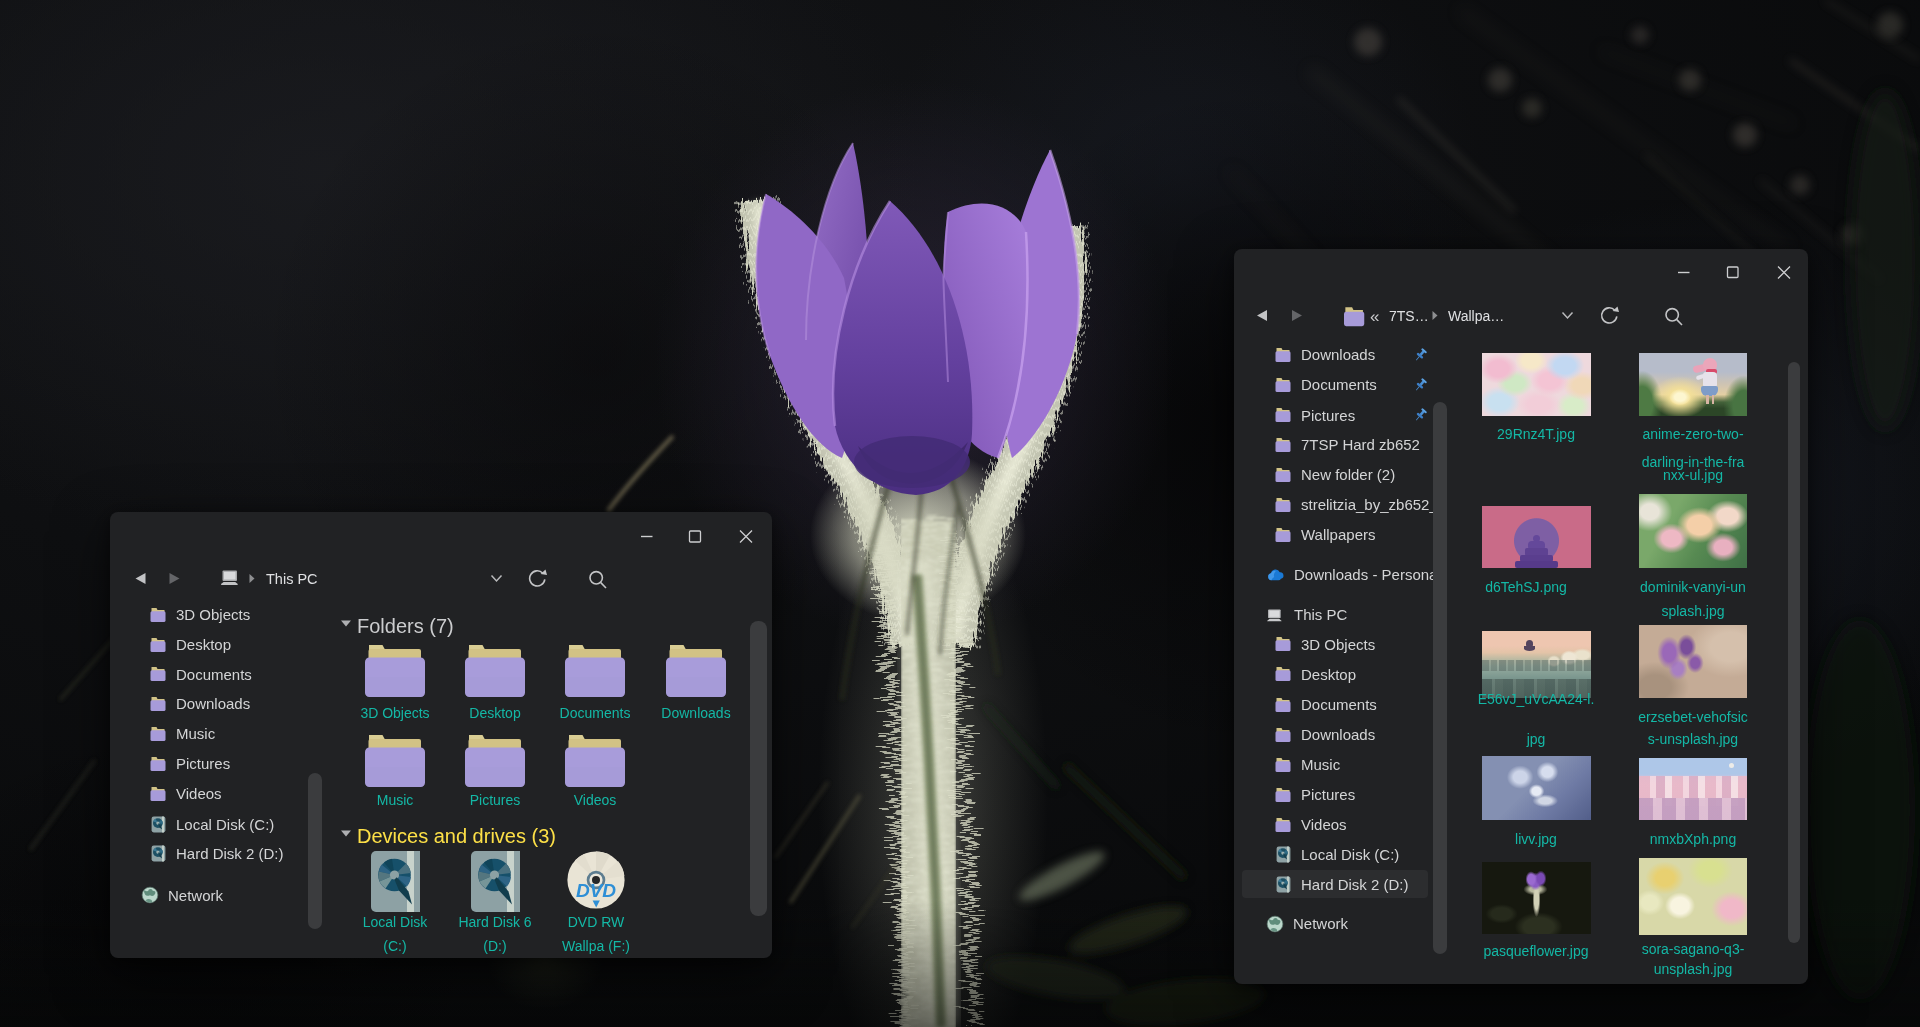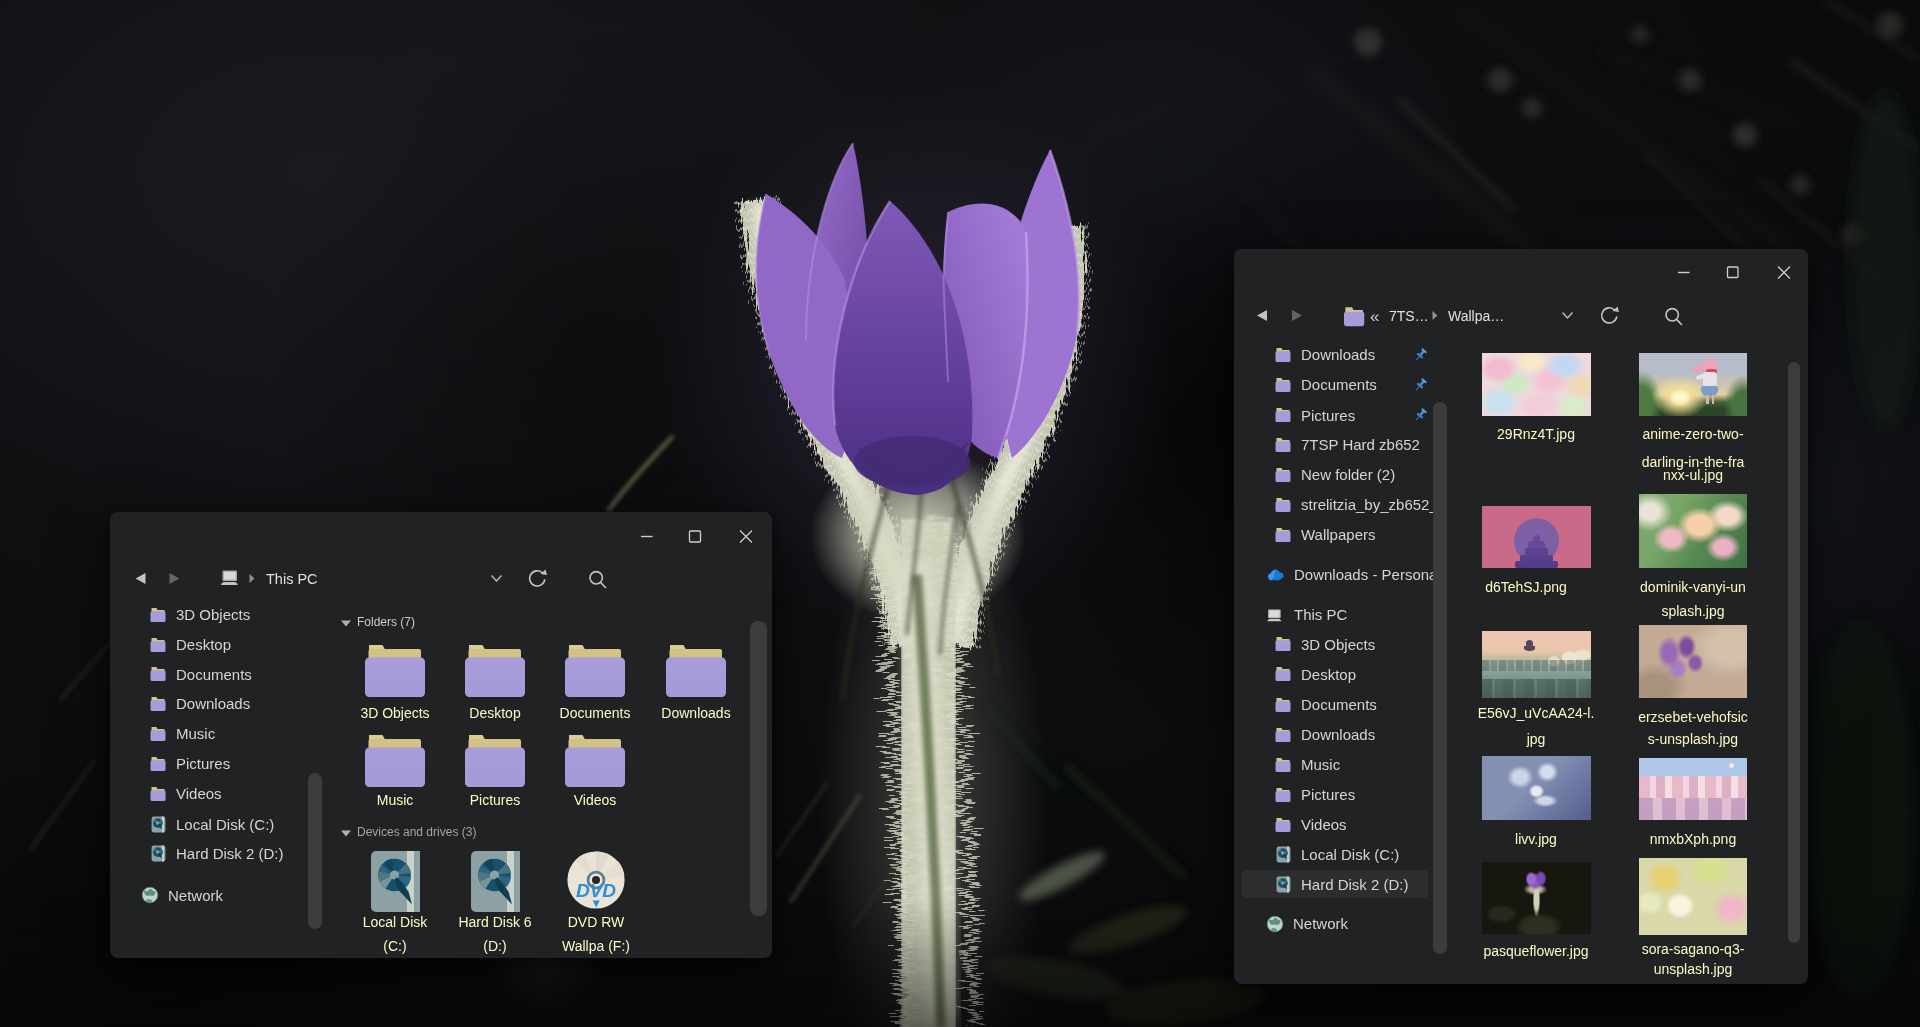--- a/index.html
+++ b/index.html
@@ -1,23 +1,23 @@
 <!DOCTYPE html>
 <html><head><meta charset="utf-8">
 <style>
 *{margin:0;padding:0;box-sizing:border-box}
 html,body{width:1920px;height:1027px;overflow:hidden;background:#0c0d0f;font-family:"Liberation Sans",sans-serif}
 #wall{position:absolute;left:0;top:0}
 .win{position:absolute;background:#212224;border-radius:8px;box-shadow:0 18px 55px rgba(0,0,0,.55),0 4px 16px rgba(0,0,0,.45);color:#d8d9da}
 .abs{position:absolute}
-.txt{position:absolute;white-space:nowrap;font-size:12px;color:#d6d7d8}
+.txt{position:absolute;white-space:nowrap;font-size:20px;color:#d6d7d8}
 .sr{position:absolute;display:flex;align-items:center;white-space:nowrap;font-size:15px;color:#d4d5d6}
 .sr svg{flex:0 0 auto}
 .sr span{margin-left:9px}
-.glabel{position:absolute;transform:translate(-50%,-50%);font-size:14px;color:#fef9c3;white-space:nowrap}
+.glabel{position:absolute;transform:translate(-50%,-50%);font-size:14px;color:#14b8a6;white-space:nowrap}
 .thm{position:absolute;overflow:hidden}
 </style></head>
 <body>
 <svg id="wall" width="1920" height="1027" viewBox="0 0 1920 1027">
 <defs>
 <radialGradient id="base" cx="28%" cy="20%" r="90%">
   <stop offset="0" stop-color="#141518"></stop>
         <stop offset=".45" stop-color="#0e0f11"></stop>
         <stop offset="1" stop-color="#08090a"></stop>
 </radialGradient>
@@ -373,21 +373,21 @@
       </svg>
       <span>Network</span>
     </div>
 <svg class="abs" style="left:228px;top:104px" width="16" height="14" viewBox="0 0 16 14">
       <polygon points="3,4.5 13,4.5 8,10.5" fill="#aeafb1"></polygon>
     </svg>
 <div class="txt" style="left:247px;top:103px;color:#cbccce">Folders (7)</div>
 <svg class="abs" style="left:228px;top:314px" width="16" height="14" viewBox="0 0 16 14">
       <polygon points="3,4.5 13,4.5 8,10.5" fill="#aeafb1"></polygon>
     </svg>
-<div class="txt" style="left:247px;top:313px;color:#a3a3a3">Devices and drives (3)</div>
+<div class="txt" style="left:247px;top:313px;color:#fde047">Devices and drives (3)</div>
 <svg class="abs" style="left:255px;top:133px" width="60" height="52" viewBox="0 0 60 52">
       <use href="#fold60"></use>
     </svg>
 <svg class="abs" style="left:355px;top:133px" width="60" height="52" viewBox="0 0 60 52">
       <use href="#fold60"></use>
     </svg>
 <svg class="abs" style="left:455px;top:133px" width="60" height="52" viewBox="0 0 60 52">
       <use href="#fold60"></use>
     </svg>
 <svg class="abs" style="left:556px;top:133px" width="60" height="52" viewBox="0 0 60 52">
@@ -609,21 +609,21 @@
 <div class="abs" style="left:405px;top:527px;width:108px;height:30px;background:repeating-linear-gradient(90deg,rgba(232,184,200,.9) 0 11px,rgba(244,216,224,.9) 11px 17px,rgba(220,174,196,.9) 17px 26px,rgba(246,226,230,.9) 26px 33px)"></div>
 <div class="abs" style="left:405px;top:549px;width:108px;height:21.5px;background:repeating-linear-gradient(90deg,rgba(196,158,192,.95) 0 14px,rgba(224,192,212,.95) 14px 23px)"></div>
 <div class="abs" style="left:495px;top:514px;width:5px;height:5px;border-radius:50%;background:#f4f0e8;opacity:.9"></div>
 <div class="glabel" style="left:302px;top:185px">29Rnz4T.jpg</div>
     <div class="glabel" style="left:459px;top:184.8px">anime-zero-two-</div>
     <div class="glabel" style="left:459px;top:213px">darling-in-the-fra</div>
     <div class="glabel" style="left:459px;top:225.8px">nxx-ul.jpg</div>
     <div class="glabel" style="left:292px;top:337.6px">d6TehSJ.png</div>
     <div class="glabel" style="left:459px;top:337.6px">dominik-vanyi-un</div>
     <div class="glabel" style="left:459px;top:362px">splash.jpg</div>
-    <div class="glabel" style="left:302px;top:464px">E56vJ_uVcAA24-l.</div>
+    <div class="glabel" style="left:302px;top:450px">E56vJ_uVcAA24-l.</div>
     <div class="glabel" style="left:302px;top:489.6px">jpg</div>
     <div class="glabel" style="left:459px;top:468.4px">erzsebet-vehofsic</div>
     <div class="glabel" style="left:459px;top:489.6px">s-unsplash.jpg</div>
     <div class="glabel" style="left:302px;top:589.7px">livv.jpg</div>
     <div class="glabel" style="left:459px;top:589.7px">nmxbXph.png</div>
     <div class="glabel" style="left:302px;top:701.5px">pasqueflower.jpg</div>
     <div class="glabel" style="left:459px;top:699.9px">sora-sagano-q3-</div>
     <div class="glabel" style="left:459px;top:720.3px">unsplash.jpg</div>
 <div class="abs" style="left:554px;top:113px;width:12px;height:581px;border-radius:6px;background:#3b3c3e"></div>
 </div>

